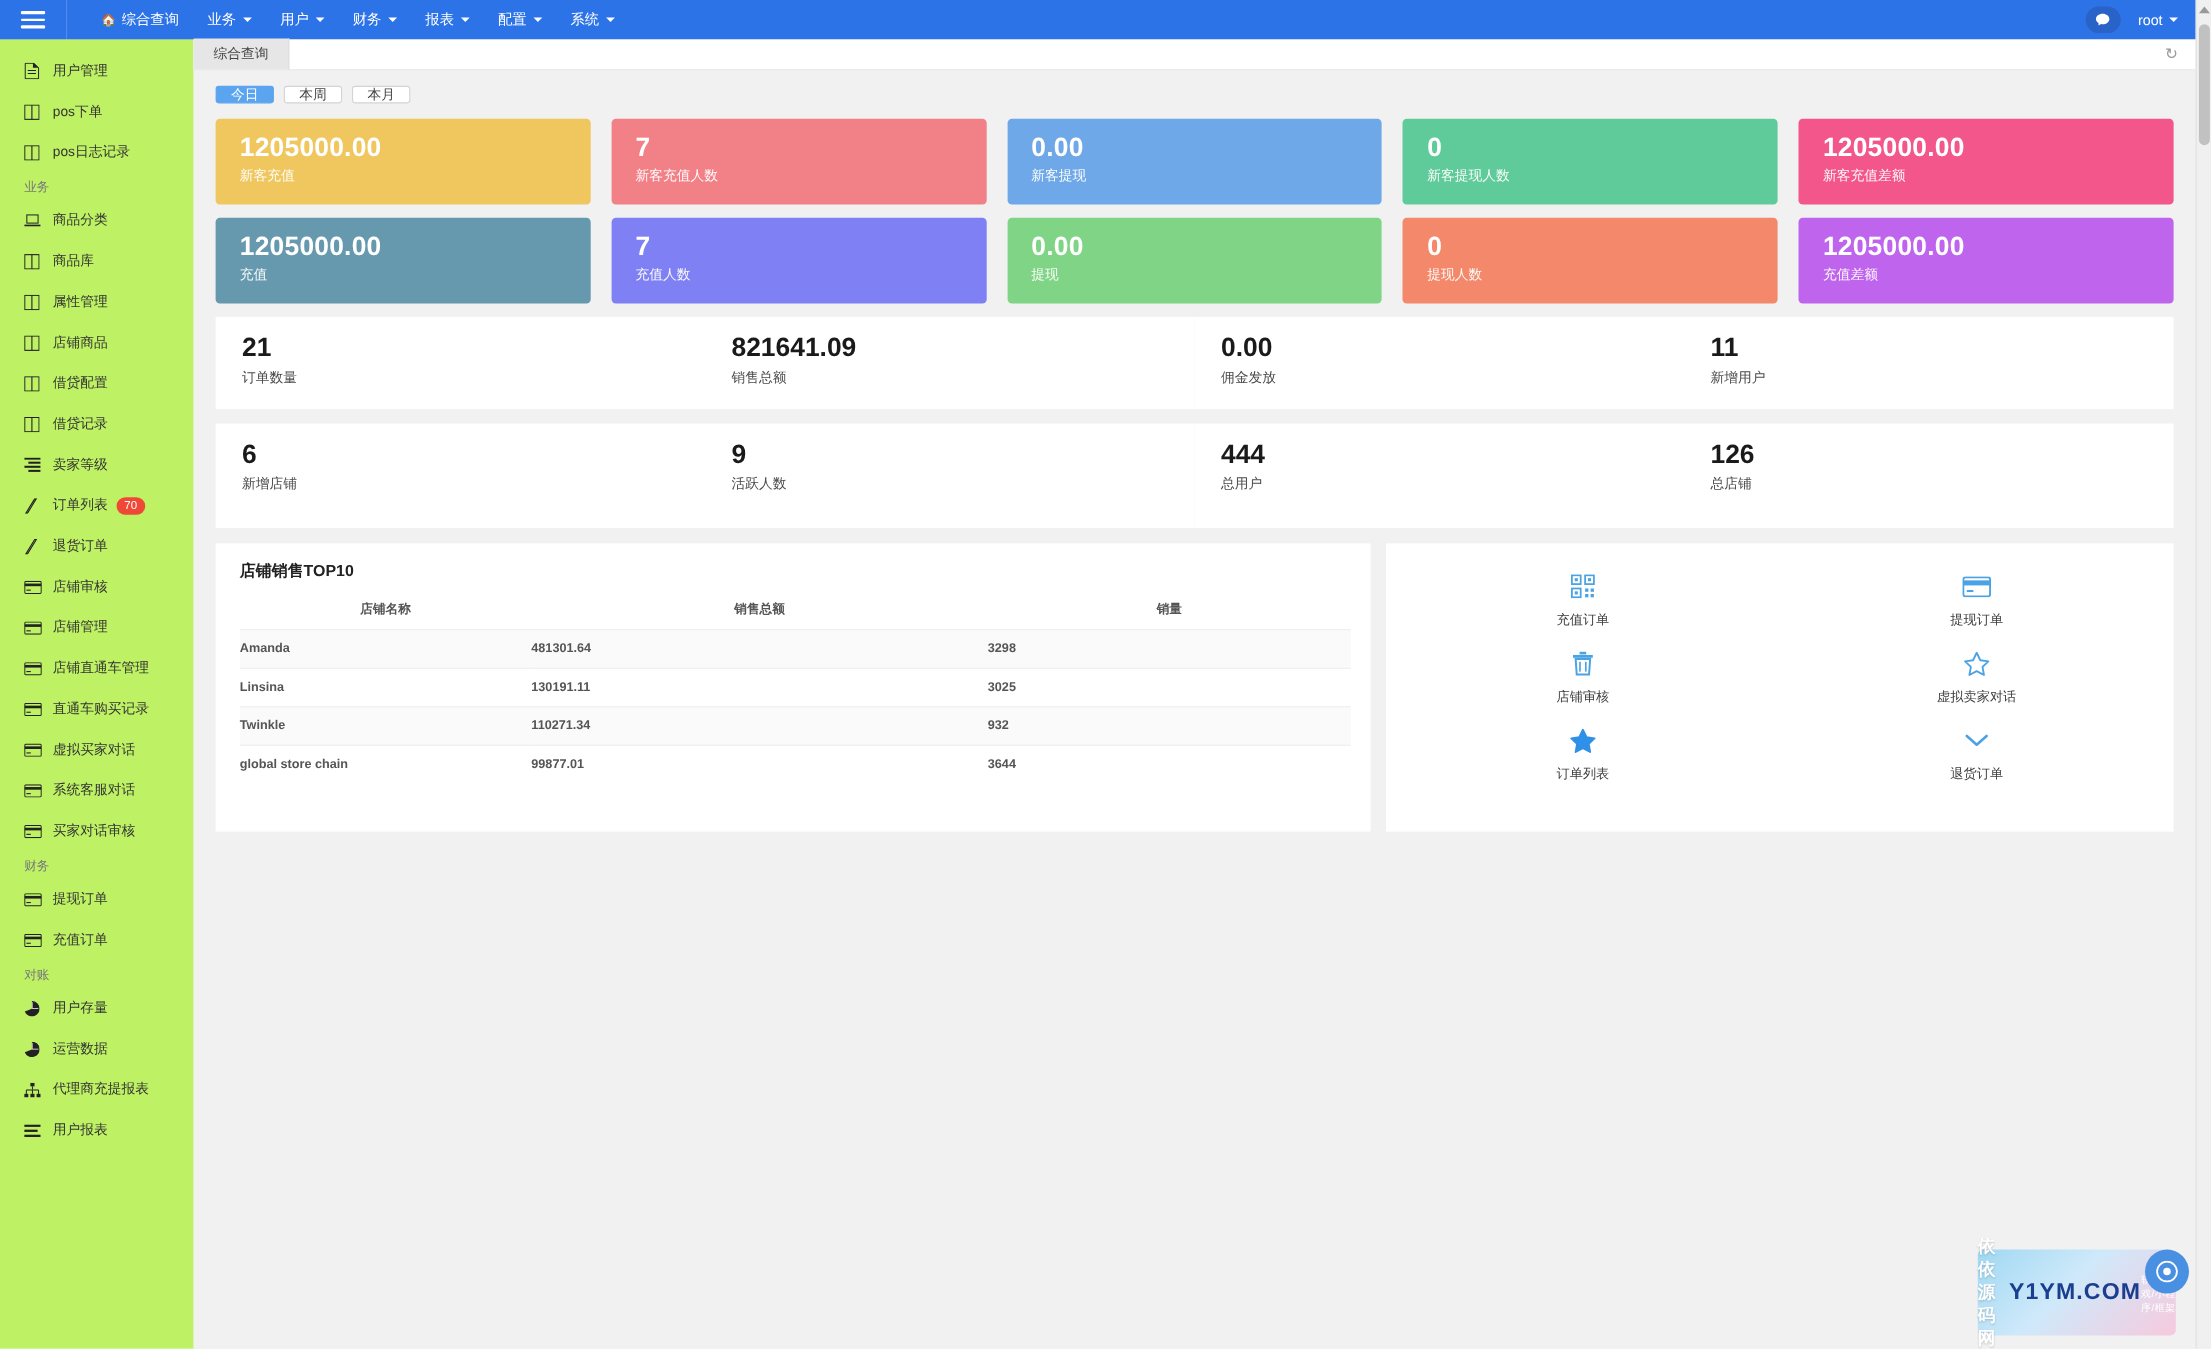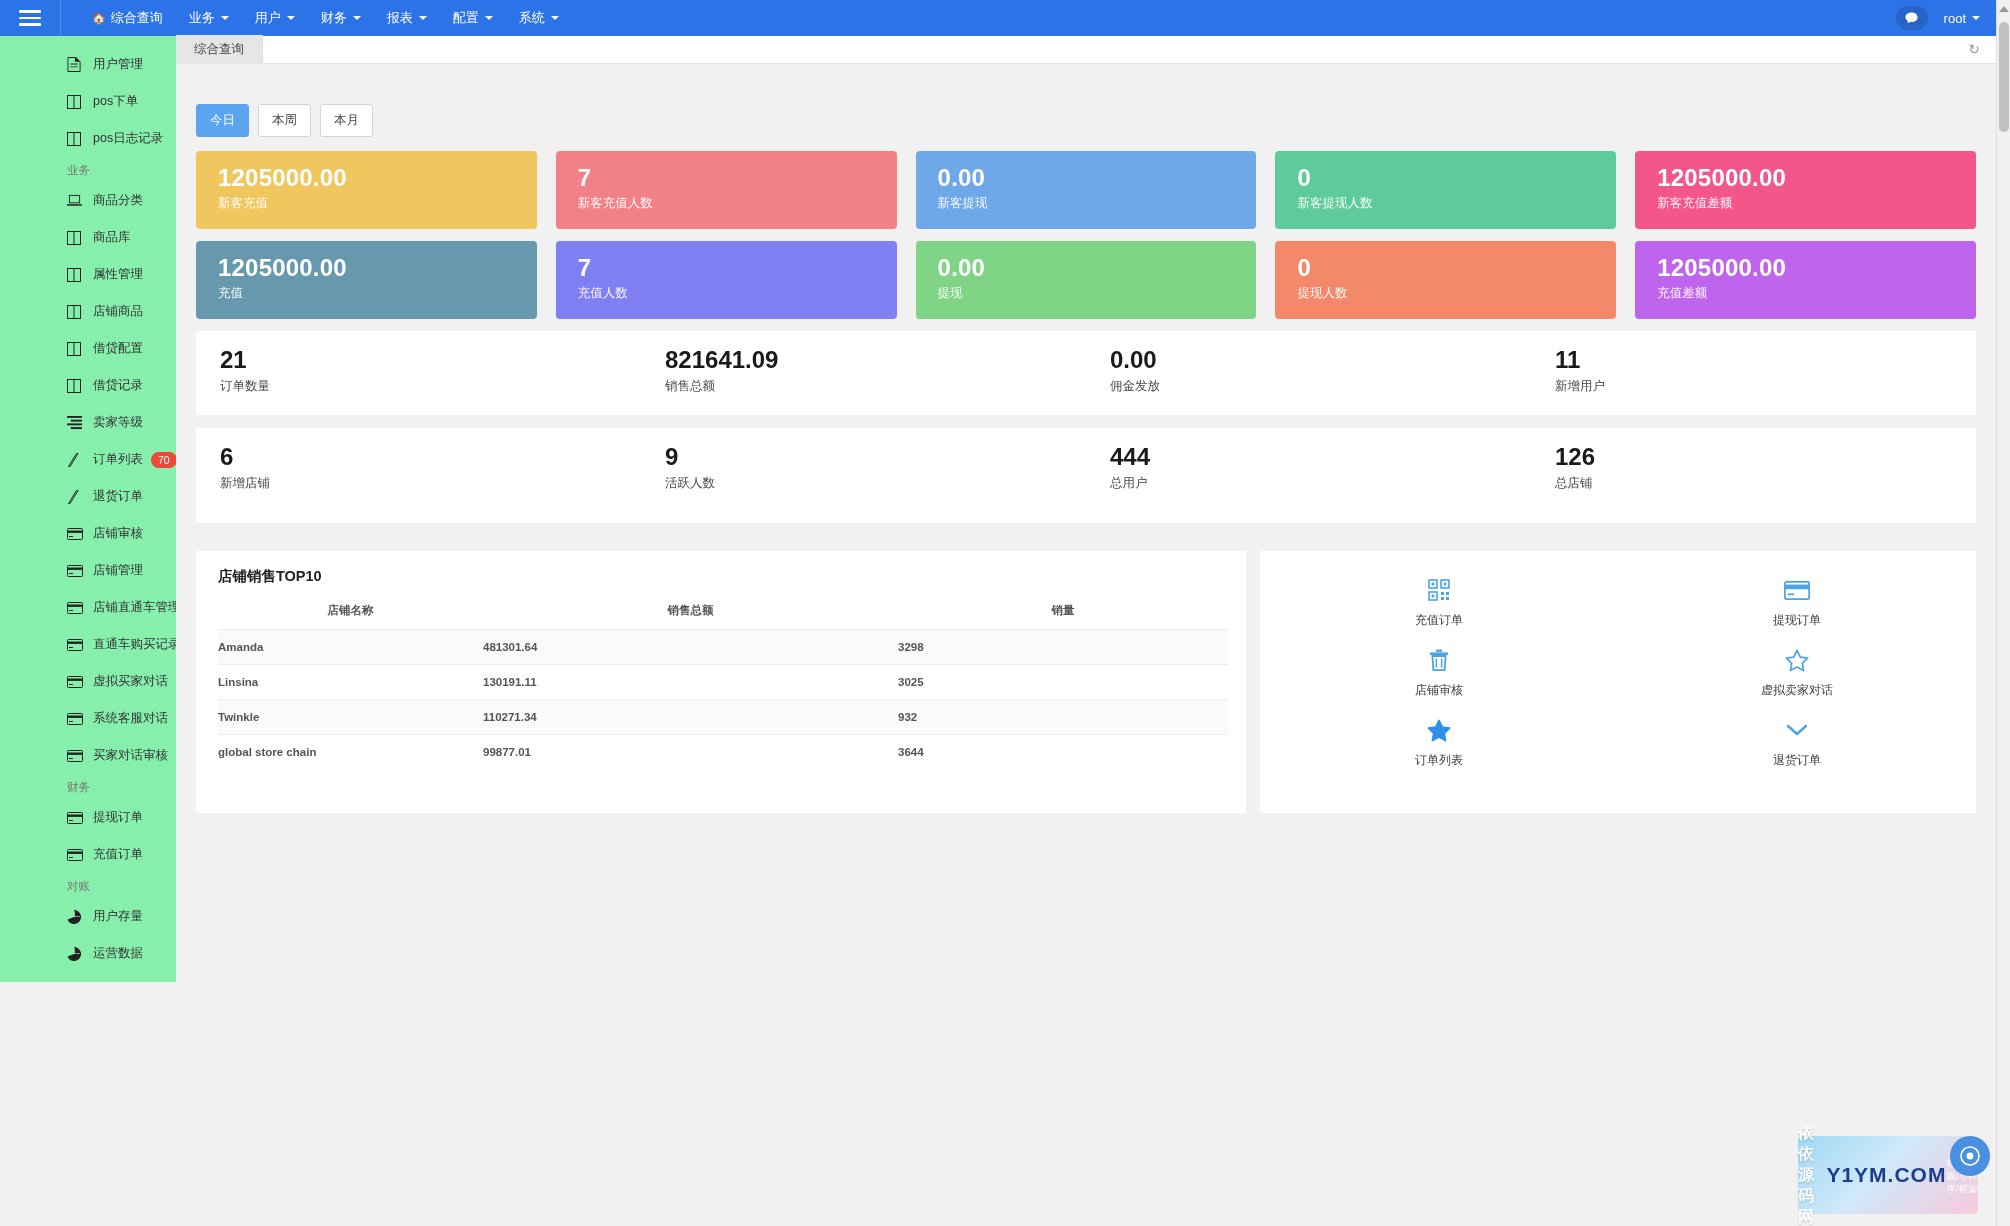--- a/index.html
+++ b/index.html
@@ -43,22 +43,22 @@
   .vscroll .arrow-up {
     width: 0; height: 0; border-left: 5px solid transparent; border-right: 5px solid transparent;
     border-bottom: 6px solid #999; margin: 6px auto 0;
   }
   .vscroll .thumb {
     position: absolute; top: 22px; left: 2px; width: 10px; height: 110px;
     background: #c1c1c1; border-radius: 5px;
   }
   
   .sidebar {
-    position: absolute; top: 36px; left: 0; width: 176px; height: 946px;
-    background: #86efac; overflow: hidden; padding-top: 10px; padding-left: 45px;
+    position: absolute; top: 36px; left: 0; width: 176px; height: 1190px;
+    background: #bef264; overflow: hidden; padding-top: 10px;
   }
   .side-item {
     display: flex; align-items: center; height: 37px; padding-left: 22px; cursor: pointer;
     font-size: 12.5px; color: #333;
   }
   .side-ico { width: 26px; flex: 0 0 26px; display: flex; align-items: center; }
   .side-ico svg { display: block; }
   .side-label { white-space: nowrap; }
   .side-group {
     font-size: 11.5px; color: #787878; padding: 6px 0 4px 22px;
@@ -76,44 +76,44 @@
   .tab {
     height: 28px; padding: 0 18px; font-size: 12.5px; color: #444; background: #e6e6e6;
     display: flex; align-items: center; cursor: pointer; border-right: 1px solid #dcdcdc;
   }
   .refresh-ico {
     position: absolute; right: 16px; top: 5px; color: #9a9a9a; font-size: 14px; cursor: pointer;
   }
   .panel { padding: 14px 20px 0 20px; }
   .btngroup { display: flex; margin-bottom: 14px; }
   .btn {
-    height: 33px; min-width: 46px; padding: 0 13px; font-size: 12.5px;
+    height: 16px; min-width: 46px; padding: 0 13px; font-size: 12.5px;
     display: flex; align-items: center; justify-content: center;
     border: 1px solid #d4d4d4; background: #fff; color: #444; border-radius: 3px;
-    margin-right: 9px; cursor: pointer; margin-top: 26px;
+    margin-right: 9px; cursor: pointer;
   }
   .btn.active { background: #5ba4ef; border-color: #5ba4ef; color: #fff; }
   
   .tilerow { display: flex; gap: 19px; margin-bottom: 12px; }
   .tile {
     flex: 1; height: 78px; border-radius: 4px; padding: 13px 0 0 22px; color: #fff;
     cursor: pointer;
   }
   .tile .val { font-size: 24px; font-weight: bold; line-height: 28px; letter-spacing: .2px; }
   .tile .lab { font-size: 12.5px; margin-top: 3px; opacity: .95; }
   
   .statgrid { display: flex; }
   .statcard {
     flex: 1; background: #fff; height: 84px; padding: 16px 0 0 24px;
   }
   .statcard .val { font-size: 24px; font-weight: bold; color: #1a1a1a; line-height: 26px; }
   .statcard .lab { font-size: 12.5px; color: #4a4a4a; margin-top: 5px; }
   .statrow2 .statcard { height: 95px; }
   
-  .bottomrow { display: flex; gap: 14px; margin-top: 28px; }
+  .bottomrow { display: flex; gap: 14px; margin-top: 14px; }
   .tablecard { width: 1050px; background: #fff; padding: 16px 18px 22px 22px; }
   .tabletitle { font-size: 14.5px; font-weight: bold; color: #222; margin-bottom: 17px; }
   table { width: 100%; border-collapse: collapse; }
   th {
     text-align: center; font-size: 11.5px; color: #555; font-weight: bold;
     padding: 0 0 11px 0;
   }
   td { font-size: 11.5px; color: #555; padding: 11px 0; }
   tbody tr { border-top: 1px solid #ededed; font-weight: bold; }
   tbody tr:nth-child(odd) { background: #fafafa; }

